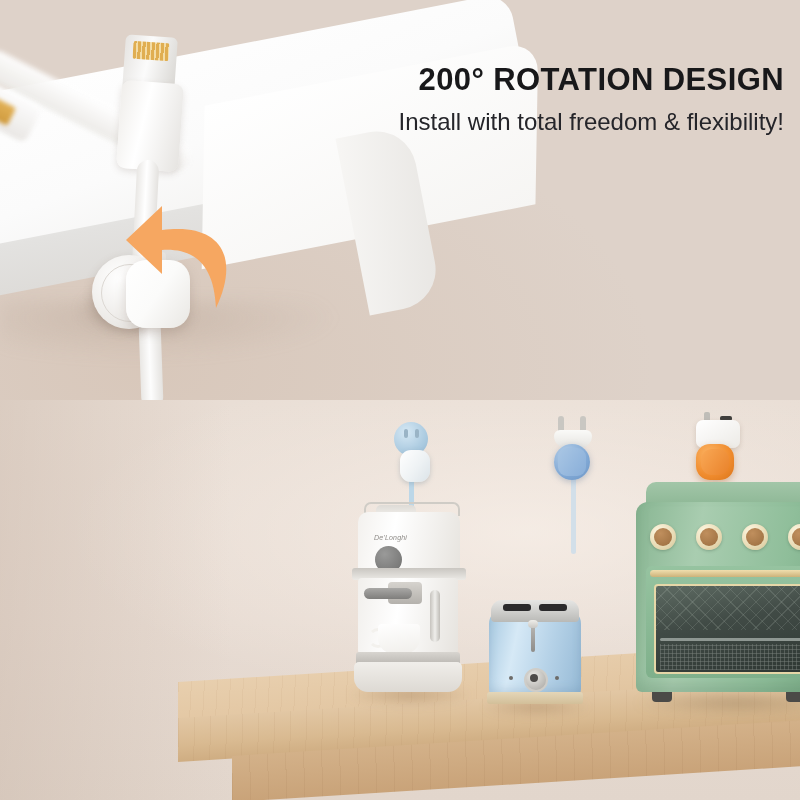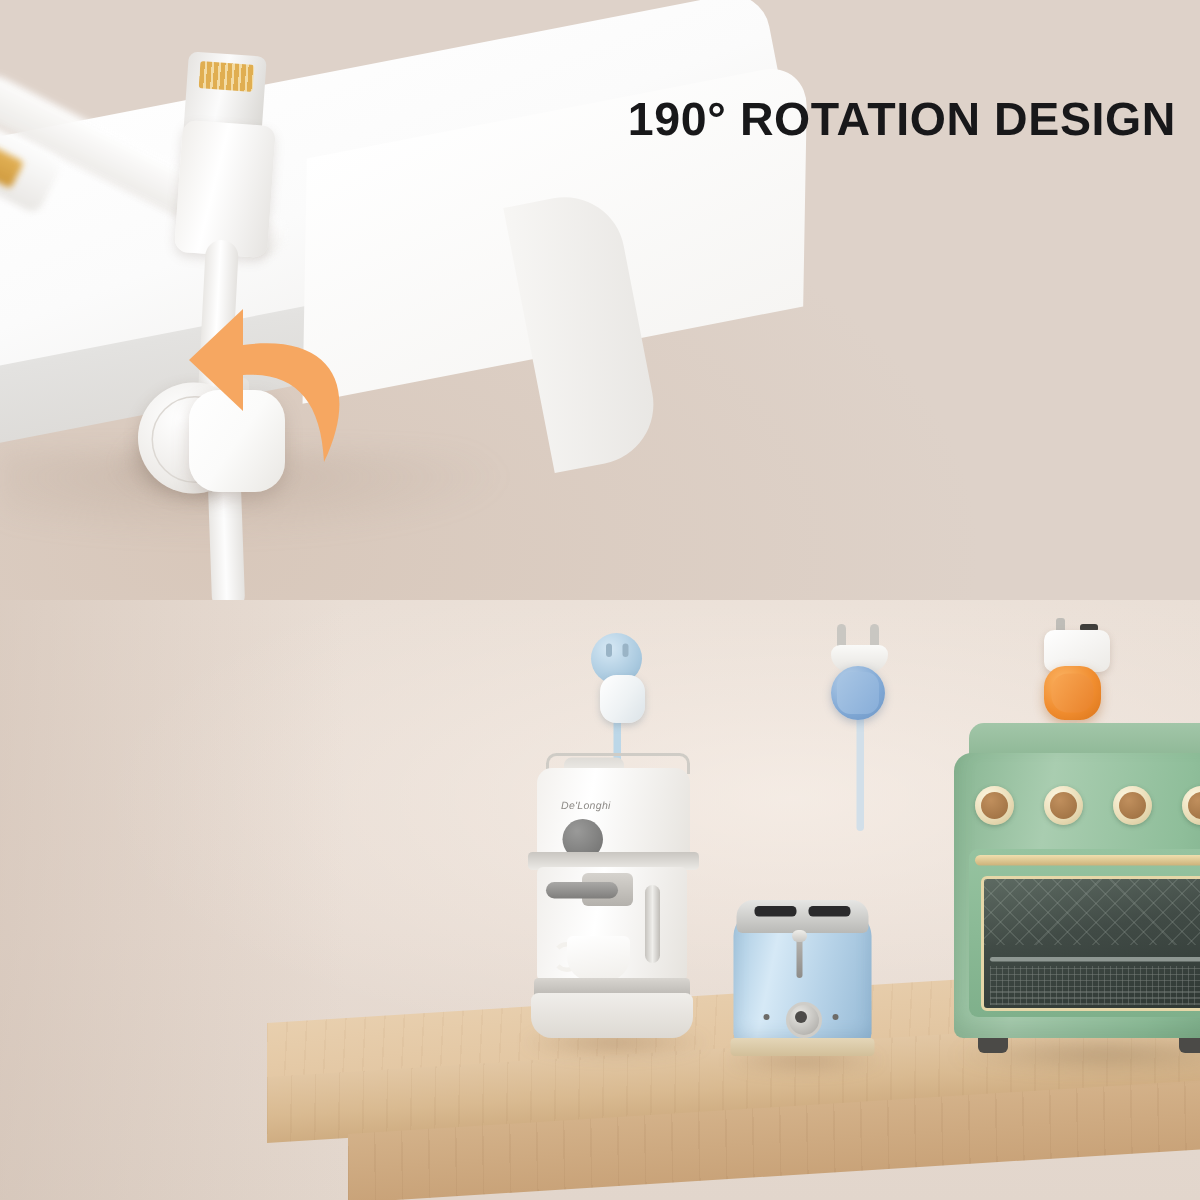--- a/index.html
+++ b/index.html
@@ -258,21 +258,22 @@
     <div class="clip-body"></div>
 
     <div class="arrow-wrap">
       <svg viewBox="0 0 130 128" width="130" height="128">
         <path d="M44 34 L44 10 L8 44 L44 78 L44 54
                  C78 52 96 70 98 112
                  C122 62 104 26 44 34 Z" fill="#f6a761"></path>
       </svg>
     </div>
 
-    <div class="h1-top">190° ROTATION DESIGN</div>
+    <div class="h1-top">200° ROTATION DESIGN</div>
+    <div class="sub-top">Install with total freedom &amp; flexibility!</div>
   </div>
 
   <div class="panel-bot">
     <div class="bot-wallglow"></div>
     <div class="bot-leftshade"></div>
 
     <div class="counter-top"></div>
     <div class="counter-grain"></div>
     <div class="counter-edge"></div>
     <div class="counter-edge-grain"></div>

